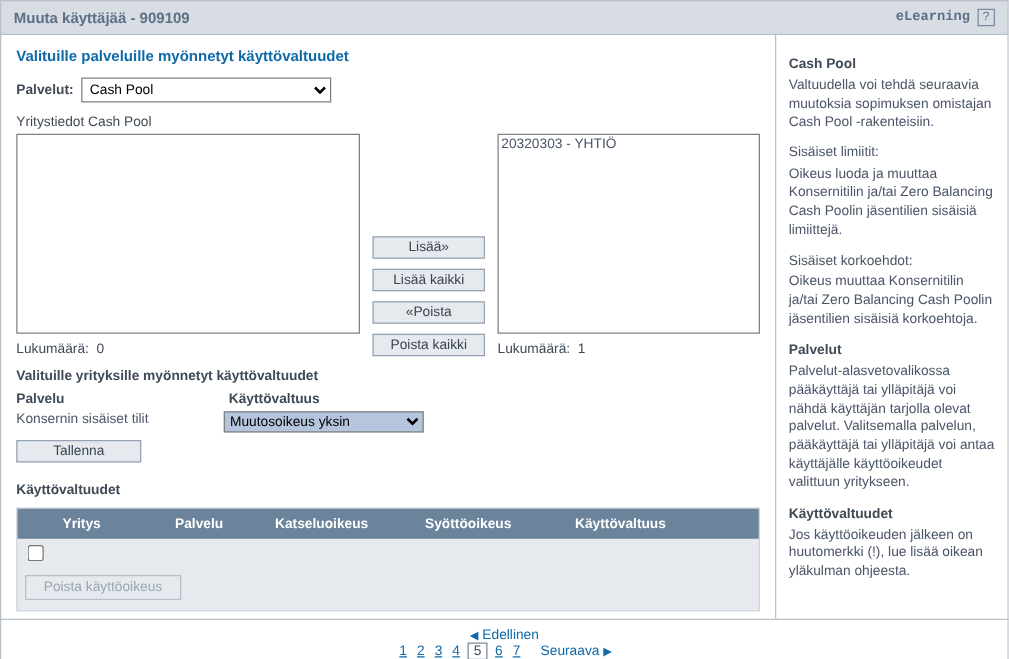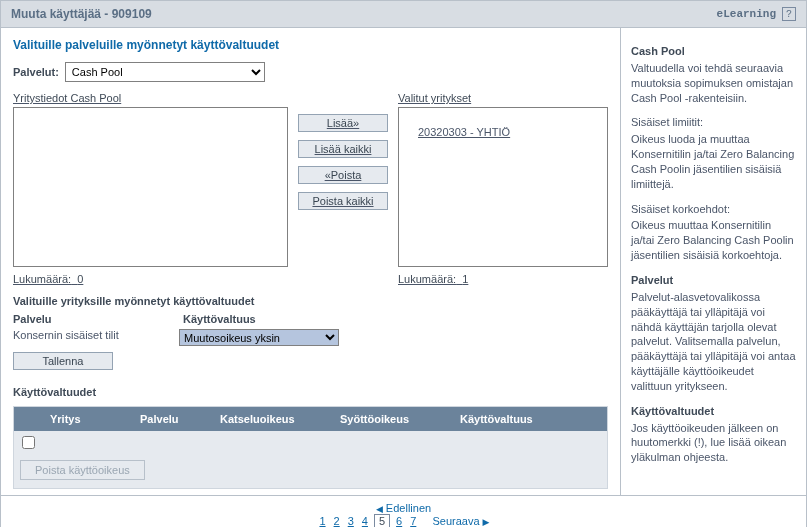--- a/index.html
+++ b/index.html
@@ -36,26 +36,26 @@
   .row { display: flex; align-items: center; gap: 6px; margin-bottom: 10px; }
   .label-bold { font-weight: bold; color: #3f4a57; }
   .select {
     border: 1px solid #808080; background: #fff; height: 20px;
     font-size: 11px; padding: 1px 2px; width: 200px;
   }
   .btn {
     background: #e6eaef; border: 1px solid #94a3b3; color: #394551;
     font-size: 11px; padding: 2px 10px; cursor: pointer; min-width: 80px; text-align: center;
   }
-  .dual-area { display: flex; gap: 10px; align-items: flex-start; text-decoration: underline; }
+  .dual-area { display: flex; gap: 10px; align-items: flex-end; }
   .list-col { display: flex; flex-direction: column; }
   .list-label { margin-bottom: 3px; color: #3f4a57; }
   .listbox {
     border: 1px solid #808080; background: #fff; width: 275px; height: 160px;
-    overflow: auto; padding: 17px;
+    overflow: auto; padding: 0;
   }
   .listbox .item { padding: 1px 2px; }
   .midbtns { display: flex; flex-direction: column; gap: 8px; margin-top: 22px; }
   .midbtns .btn { min-width: 90px; }
   .count { margin-top: 6px; color: #3f4a57; }
   .sub-title { font-weight: bold; color: #3f4a57; margin: 10px 0 6px 0; }
   .perm-grid { display: flex; gap: 20px; margin-bottom: 4px; }
   .perm-grid .col-h { font-weight: bold; color: #3f4a57; }
   .perm-row { display: flex; align-items: flex-start; gap: 16px; margin-bottom: 6px; }
   .select-sm { width: 160px; height: 17px; border: 1px solid #808080; background: #b5c5de; font-size: 11px; }
@@ -125,21 +125,20 @@
       </div>
 
       <div class="midbtns">
         <button class="btn">Lisää»</button>
         <button class="btn">Lisää kaikki</button>
         <button class="btn">«Poista</button>
         <button class="btn">Poista kaikki</button>
       </div>
 
       <div class="list-col">
-        <div class="list-label">Valitut yritykset</div>
         <div class="listbox" style="width:210px;">
           <div class="item">20320303 - YHTIÖ</div>
         </div>
         <div class="count">
           <span>Lukumäärä:</span>&nbsp;&nbsp;<span>1</span>
         </div>
       </div>
     </div>
 
     <div class="sub-title">Valituille yrityksille myönnetyt käyttövaltuudet</div>

